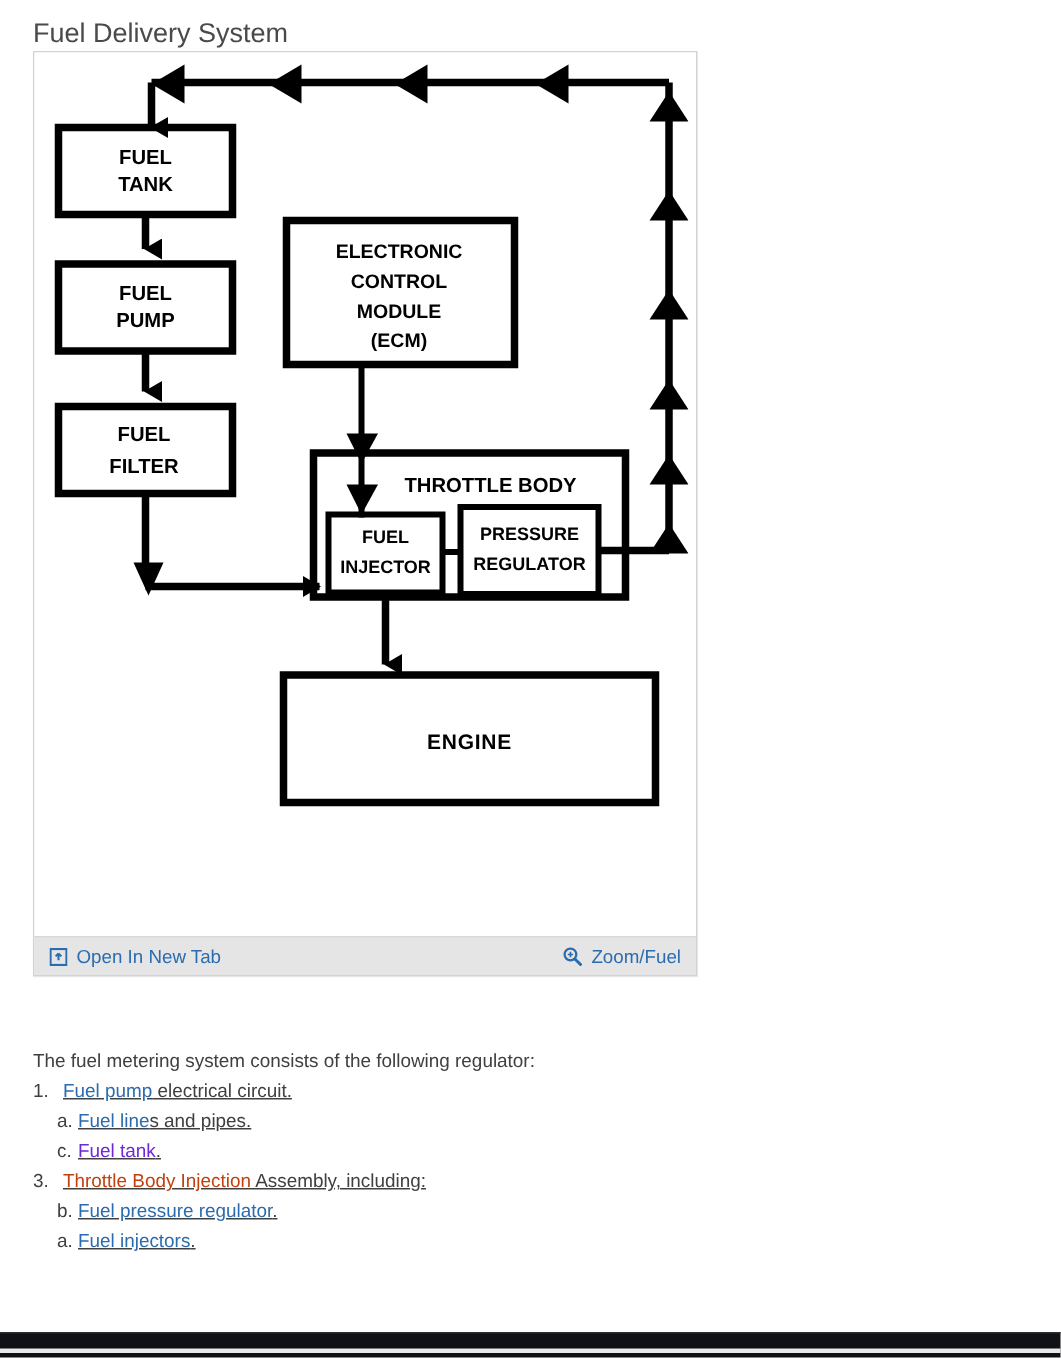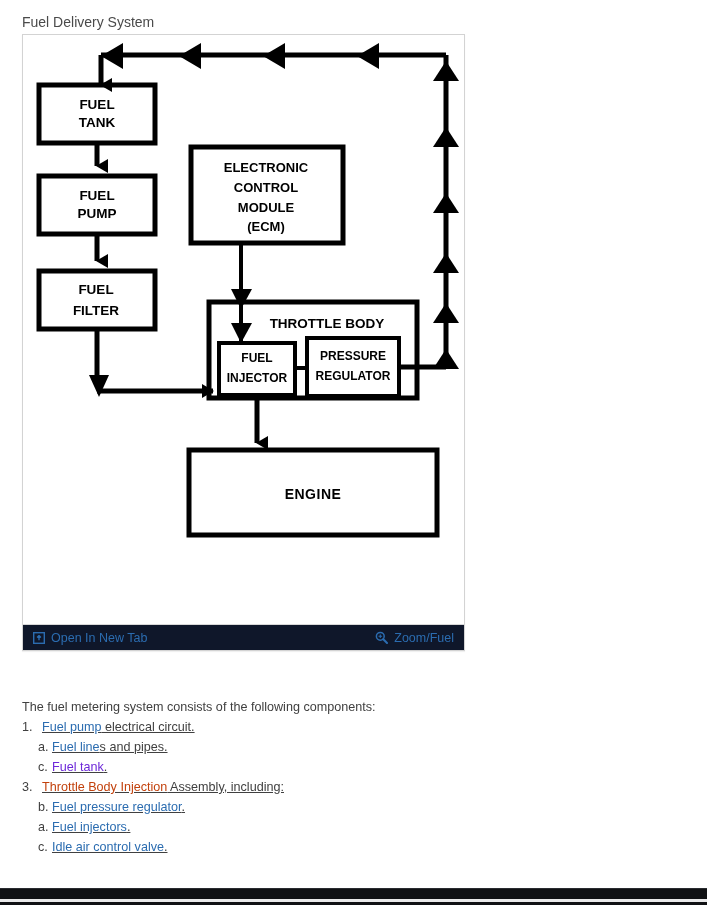--- a/index.html
+++ b/index.html
@@ -17,21 +17,21 @@
   }
 
   
   #figure-block {
     position: absolute;
     left: 22px;
     top: 14px;
     width: 440px;
   }
   #figure-caption {
-    font-size: 14px;
+    font-size: 18px;
     color: #4a4a4a;
     line-height: 16px;
     padding-bottom: 4px;
     white-space: nowrap;
   }
   #figure-frame {
     border: 1px solid #d3d3d3;
     background: #ffffff;
     width: 443px;
     box-sizing: border-box;
@@ -41,21 +41,21 @@
   #diagram-area {
     position: relative;
     height: 589px;
     background: #ffffff;
     overflow: hidden;
   }
   #diagram-svg { display: block; }
 
   #figure-toolbar {
     border-top: 1px solid #d8d8d8;
-    background: #0f172a;
+    background: #e5e5e5;
     height: 26px;
     display: flex;
     align-items: center;
     justify-content: space-between;
     padding: 0 10px;
     box-sizing: border-box;
   }
   .tool-btn {
     display: flex;
     align-items: center;
@@ -227,27 +227,26 @@
           </svg>
         </span>
         <span>Zoom/Fuel</span>
       </div>
     </div>
 
   </div>
 </div>
 
 <div id="article-text">
-  <div class="intro">The fuel metering system consists of the following components:</div>
+  <div class="intro">The fuel metering system consists of the following regulator:</div>
   <div id="article-list">
       <div class="li-row"><span class="li-num">1.</span><a class="doclink" href="#" style="color: rgb(43, 108, 176);">Fuel pump</a><span> electrical circuit.</span></div>
       <div class="li-row"><span class="li-num sub">a.</span><a class="doclink" href="#" style="color: rgb(43, 108, 176);">Fuel line</a><span>s and pipes.</span></div>
       <div class="li-row"><span class="li-num sub">c.</span><a class="doclink" href="#" style="color: #6d28d9;">Fuel tank</a><span>.</span></div>
       <div class="li-row"><span class="li-num">3.</span><a class="doclink" href="#" style="color: #c2410c;">Throttle Body Injection</a><span> Assembly, including:</span></div>
       <div class="li-row"><span class="li-num sub">b.</span><a class="doclink" href="#" style="color: rgb(43, 108, 176);">Fuel pressure regulator</a><span>.</span></div>
       <div class="li-row"><span class="li-num sub">a.</span><a class="doclink" href="#" style="color: rgb(43, 108, 176);">Fuel injectors</a><span>.</span></div>
-      <div class="li-row"><span class="li-num sub">c.</span><a class="doclink" href="#" style="color: rgb(43, 108, 176);">Idle air control valve</a><span>.</span></div>
     </div>
 </div>
 
 <div id="bottom-bar">
   <div id="bottom-bar-inner"></div>
 </div>
 
 </body></html>

